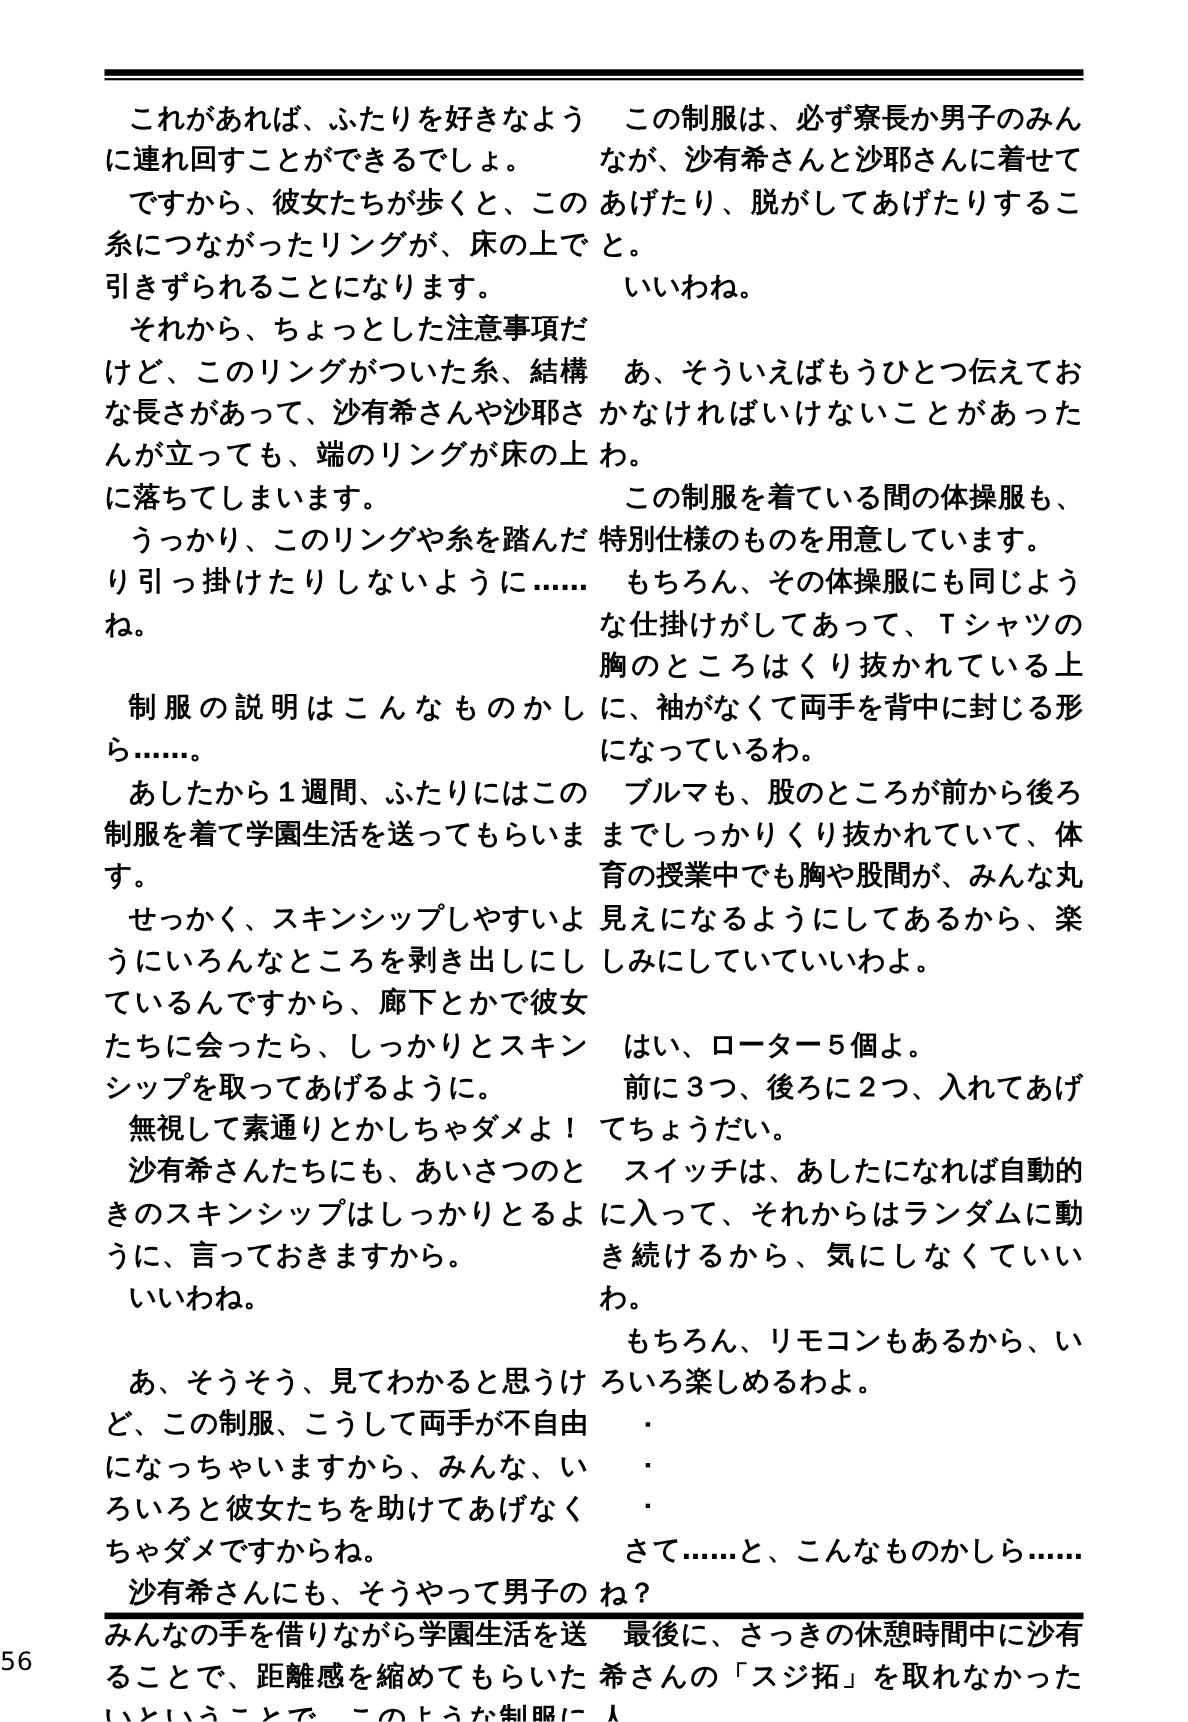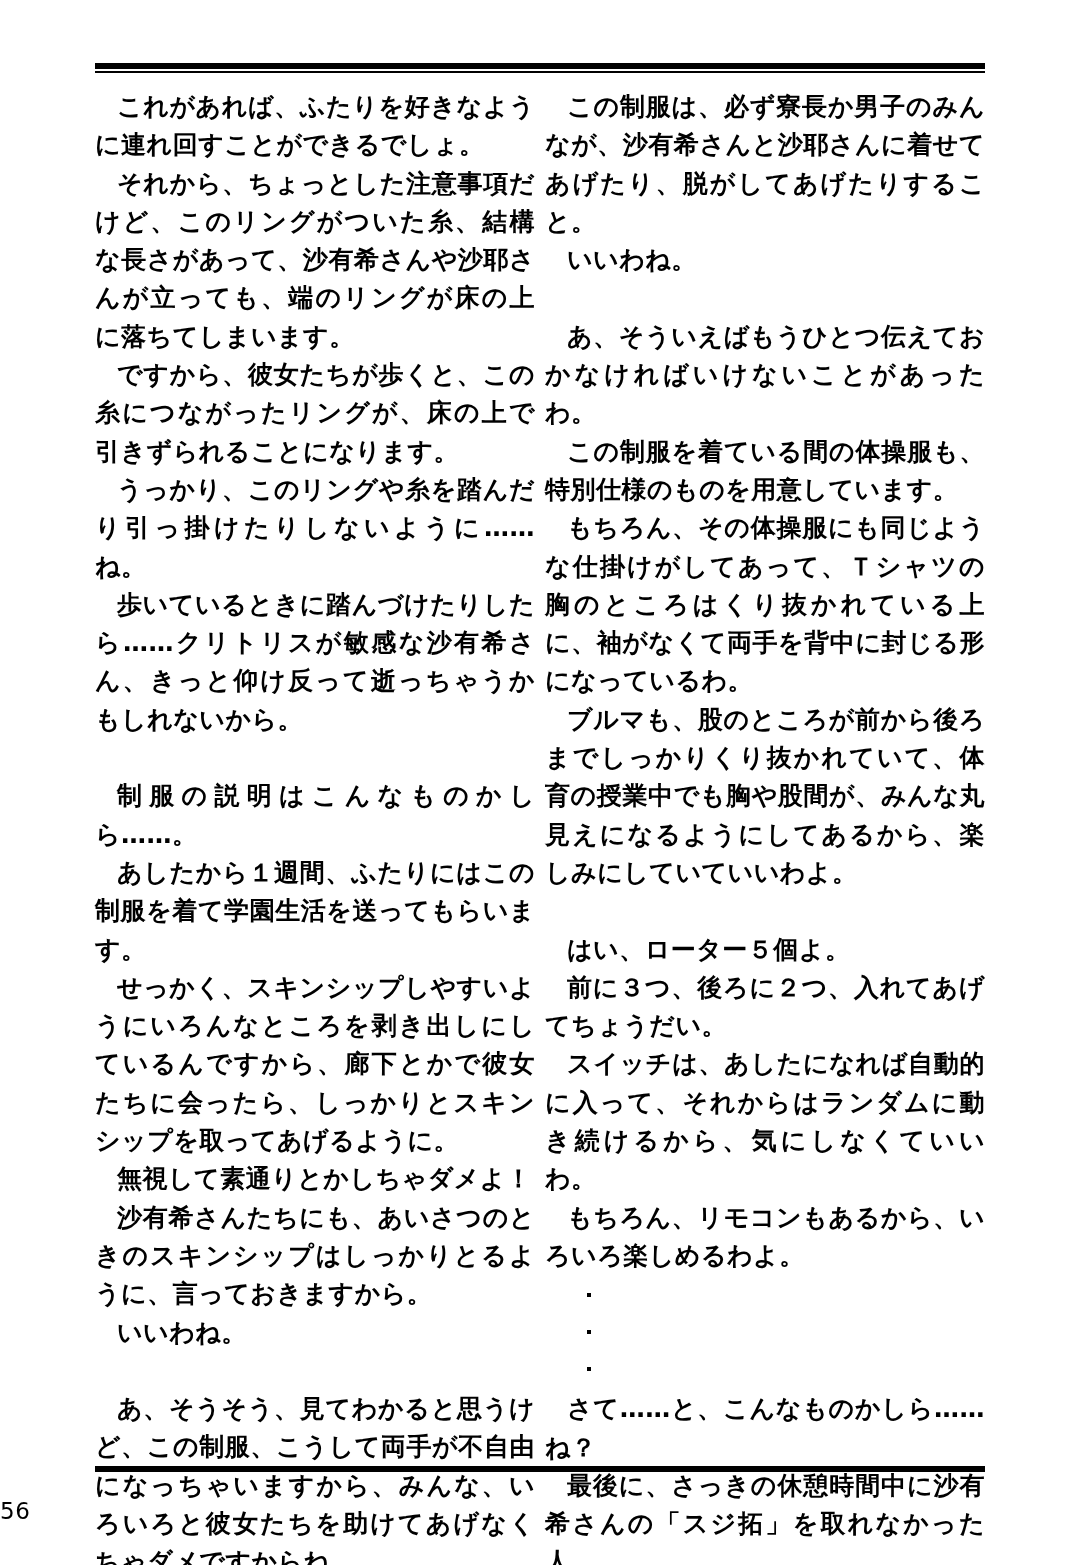--- a/index.html
+++ b/index.html
@@ -127,24 +127,23 @@
 
   <div class="rule-top">
     <div class="thick"></div>
     <div class="gap"></div>
     <div class="thin"></div>
   </div>
 
   <div class="columns">
     <div class="col col-left" id="col-left">
         <p class="para">これがあれば、ふたりを好きなように連れ回すことができるでしょ。</p>
+        <p class="para">ですから、彼女たちが歩くと、この糸につながったリングが、床の上で引きずられることになります。</p>
         <p class="para">それから、ちょっとした注意事項だけど、このリングがついた糸、結構な長さがあって、沙有希さんや沙耶さんが立っても、端のリングが床の上に落ちてしまいます。</p>
-        <p class="para">ですから、彼女たちが歩くと、この糸につながったリングが、床の上で引きずられることになります。</p>
         <p class="para">うっかり、このリングや糸を踏んだり引っ掛けたりしないように……ね。</p>
-        <p class="para">歩いているときに踏んづけたりしたら……クリトリスが敏感な沙有希さん、きっと仰け反って逝っちゃうかもしれないから。</p>
         <div class="blankline"></div>
         <p class="para">制服の説明はこんなものかしら……。</p>
         <p class="para">あしたから１週間、ふたりにはこの制服を着て学園生活を送ってもらいます。</p>
         <p class="para">せっかく、スキンシップしやすいようにいろんなところを剥き出しにしているんですから、廊下とかで彼女たちに会ったら、しっかりとスキンシップを取ってあげるように。</p>
         <p class="para">無視して素通りとかしちゃダメよ！</p>
         <p class="para">沙有希さんたちにも、あいさつのときのスキンシップはしっかりとるように、言っておきますから。</p>
         <p class="para">いいわね。</p>
         <div class="blankline"></div>
         <p class="para">あ、そうそう、見てわかると思うけど、この制服、こうして両手が不自由になっちゃいますから、みんな、いろいろと彼女たちを助けてあげなくちゃダメですからね。</p>
         <p class="para">沙有希さんにも、そうやって男子のみんなの手を借りながら学園生活を送ることで、距離感を縮めてもらいたいということで、このような制服にしました。</p>

